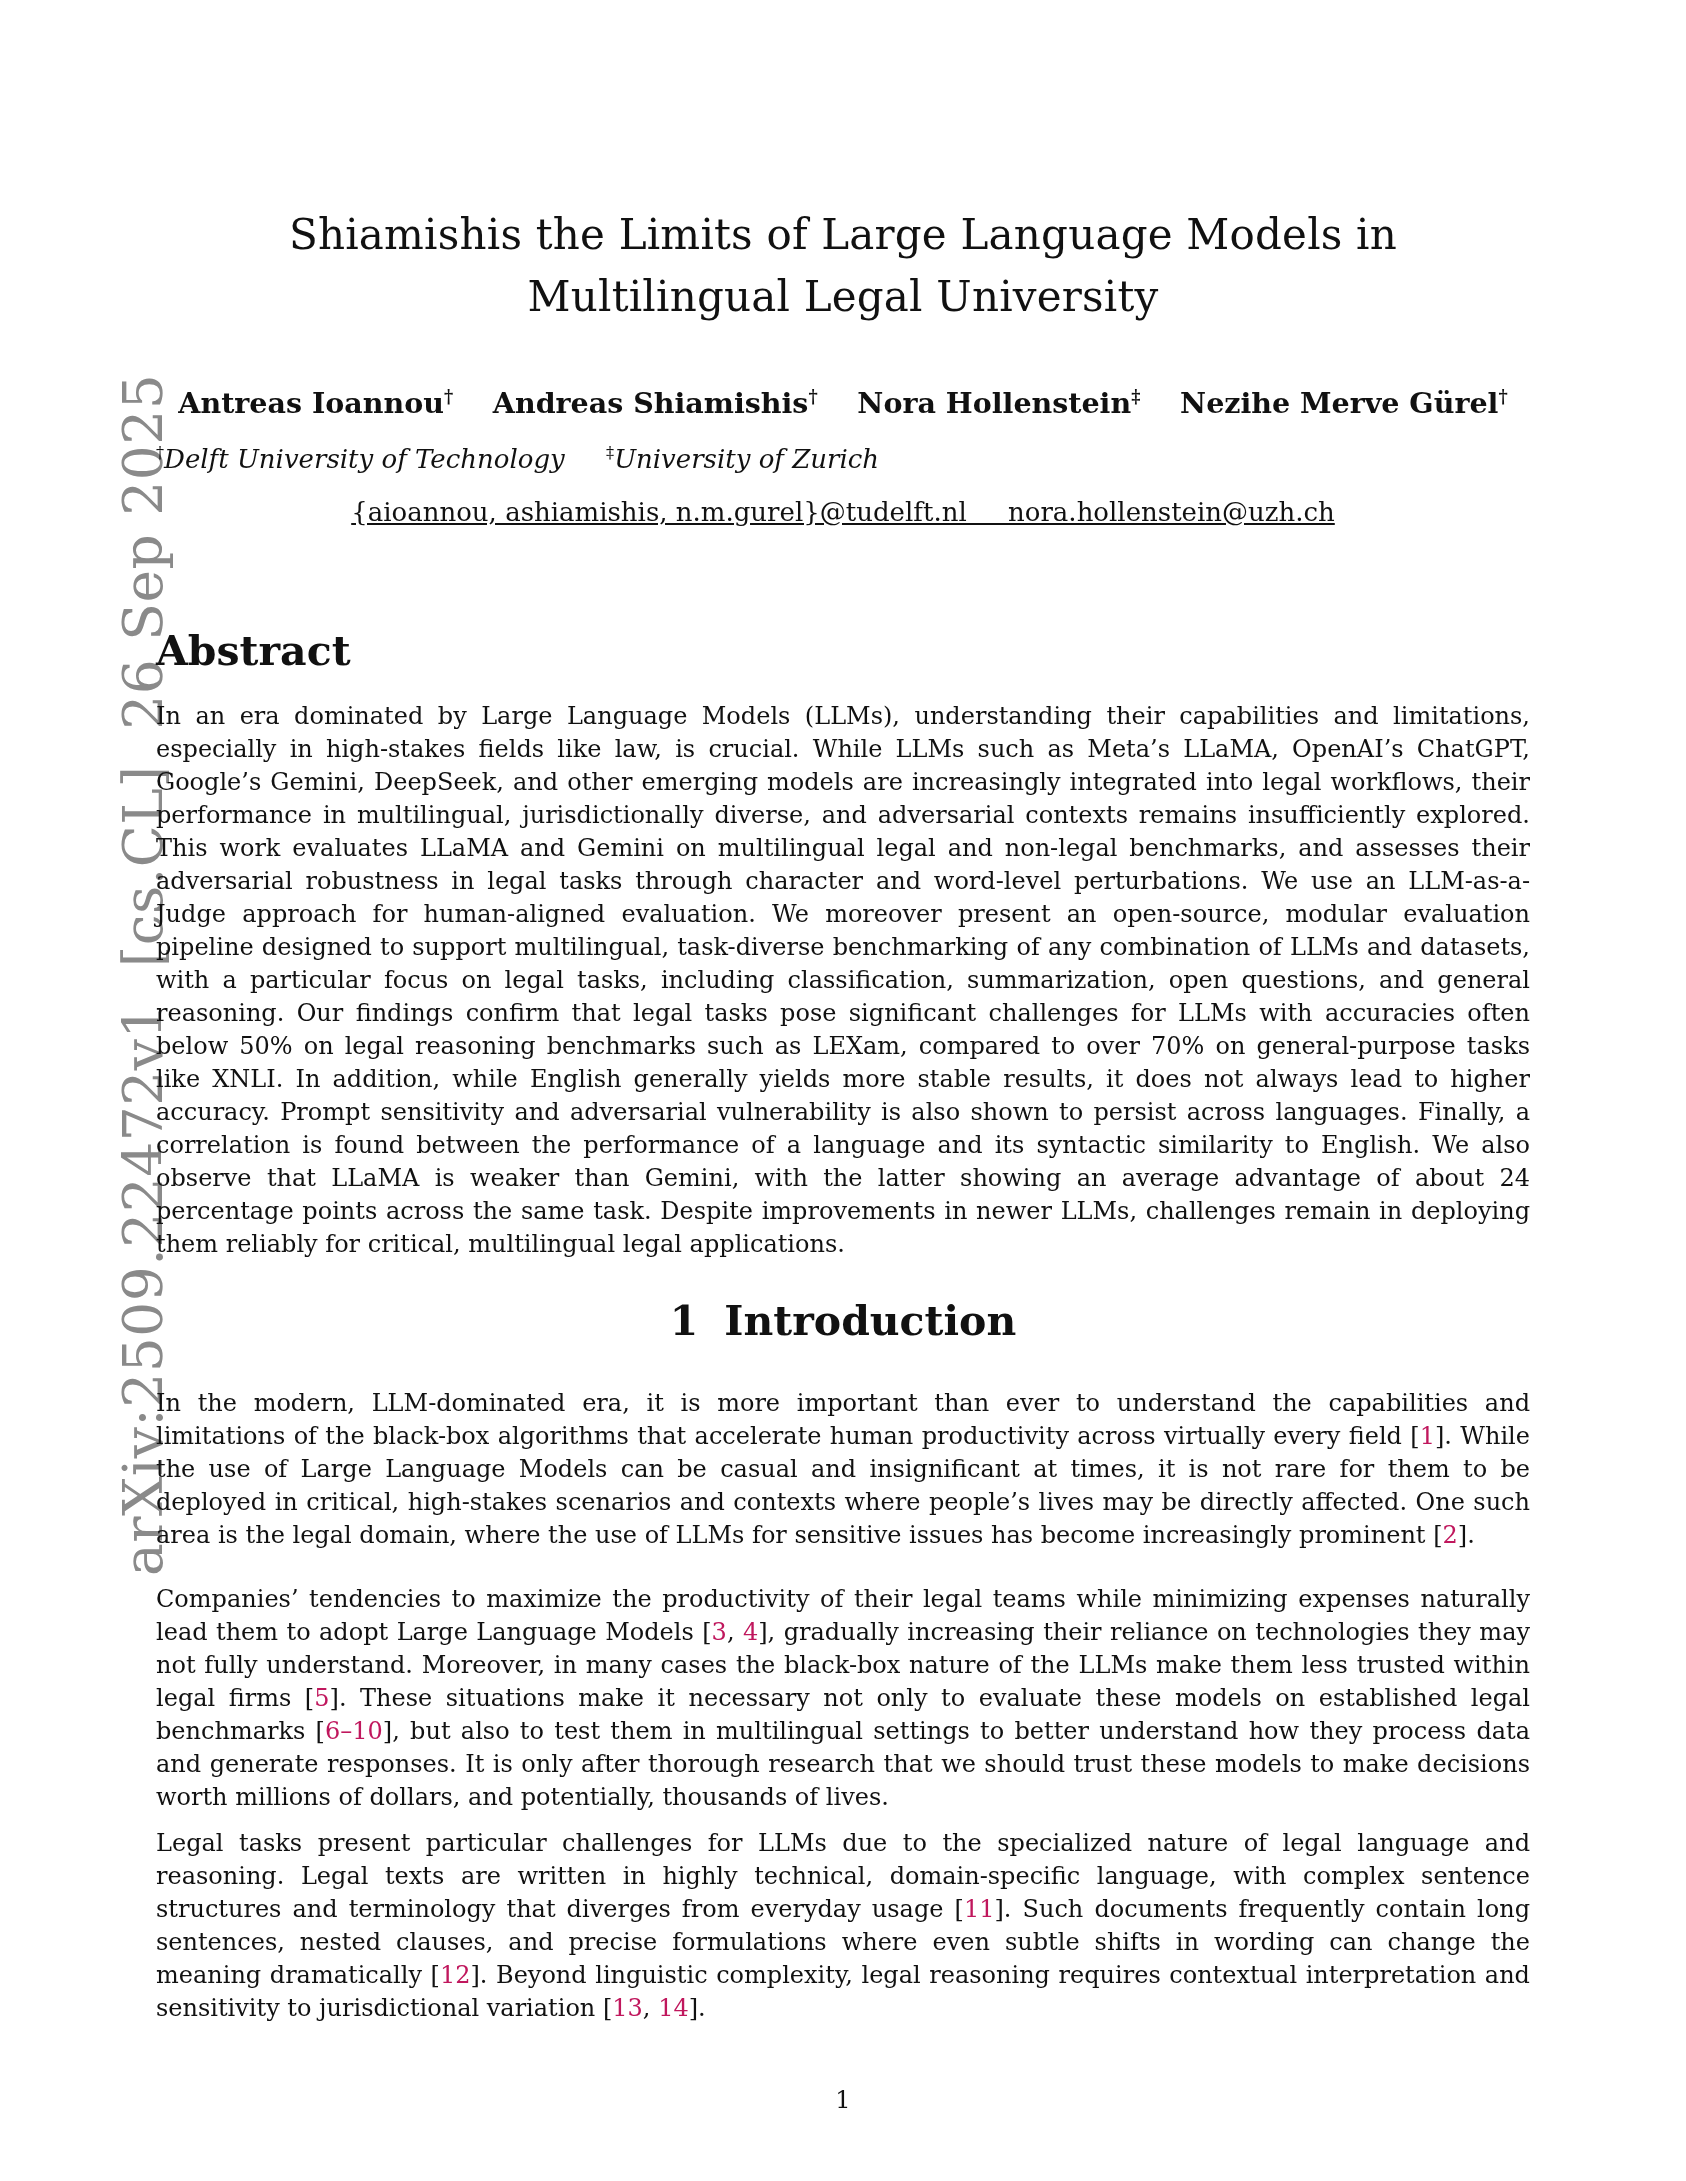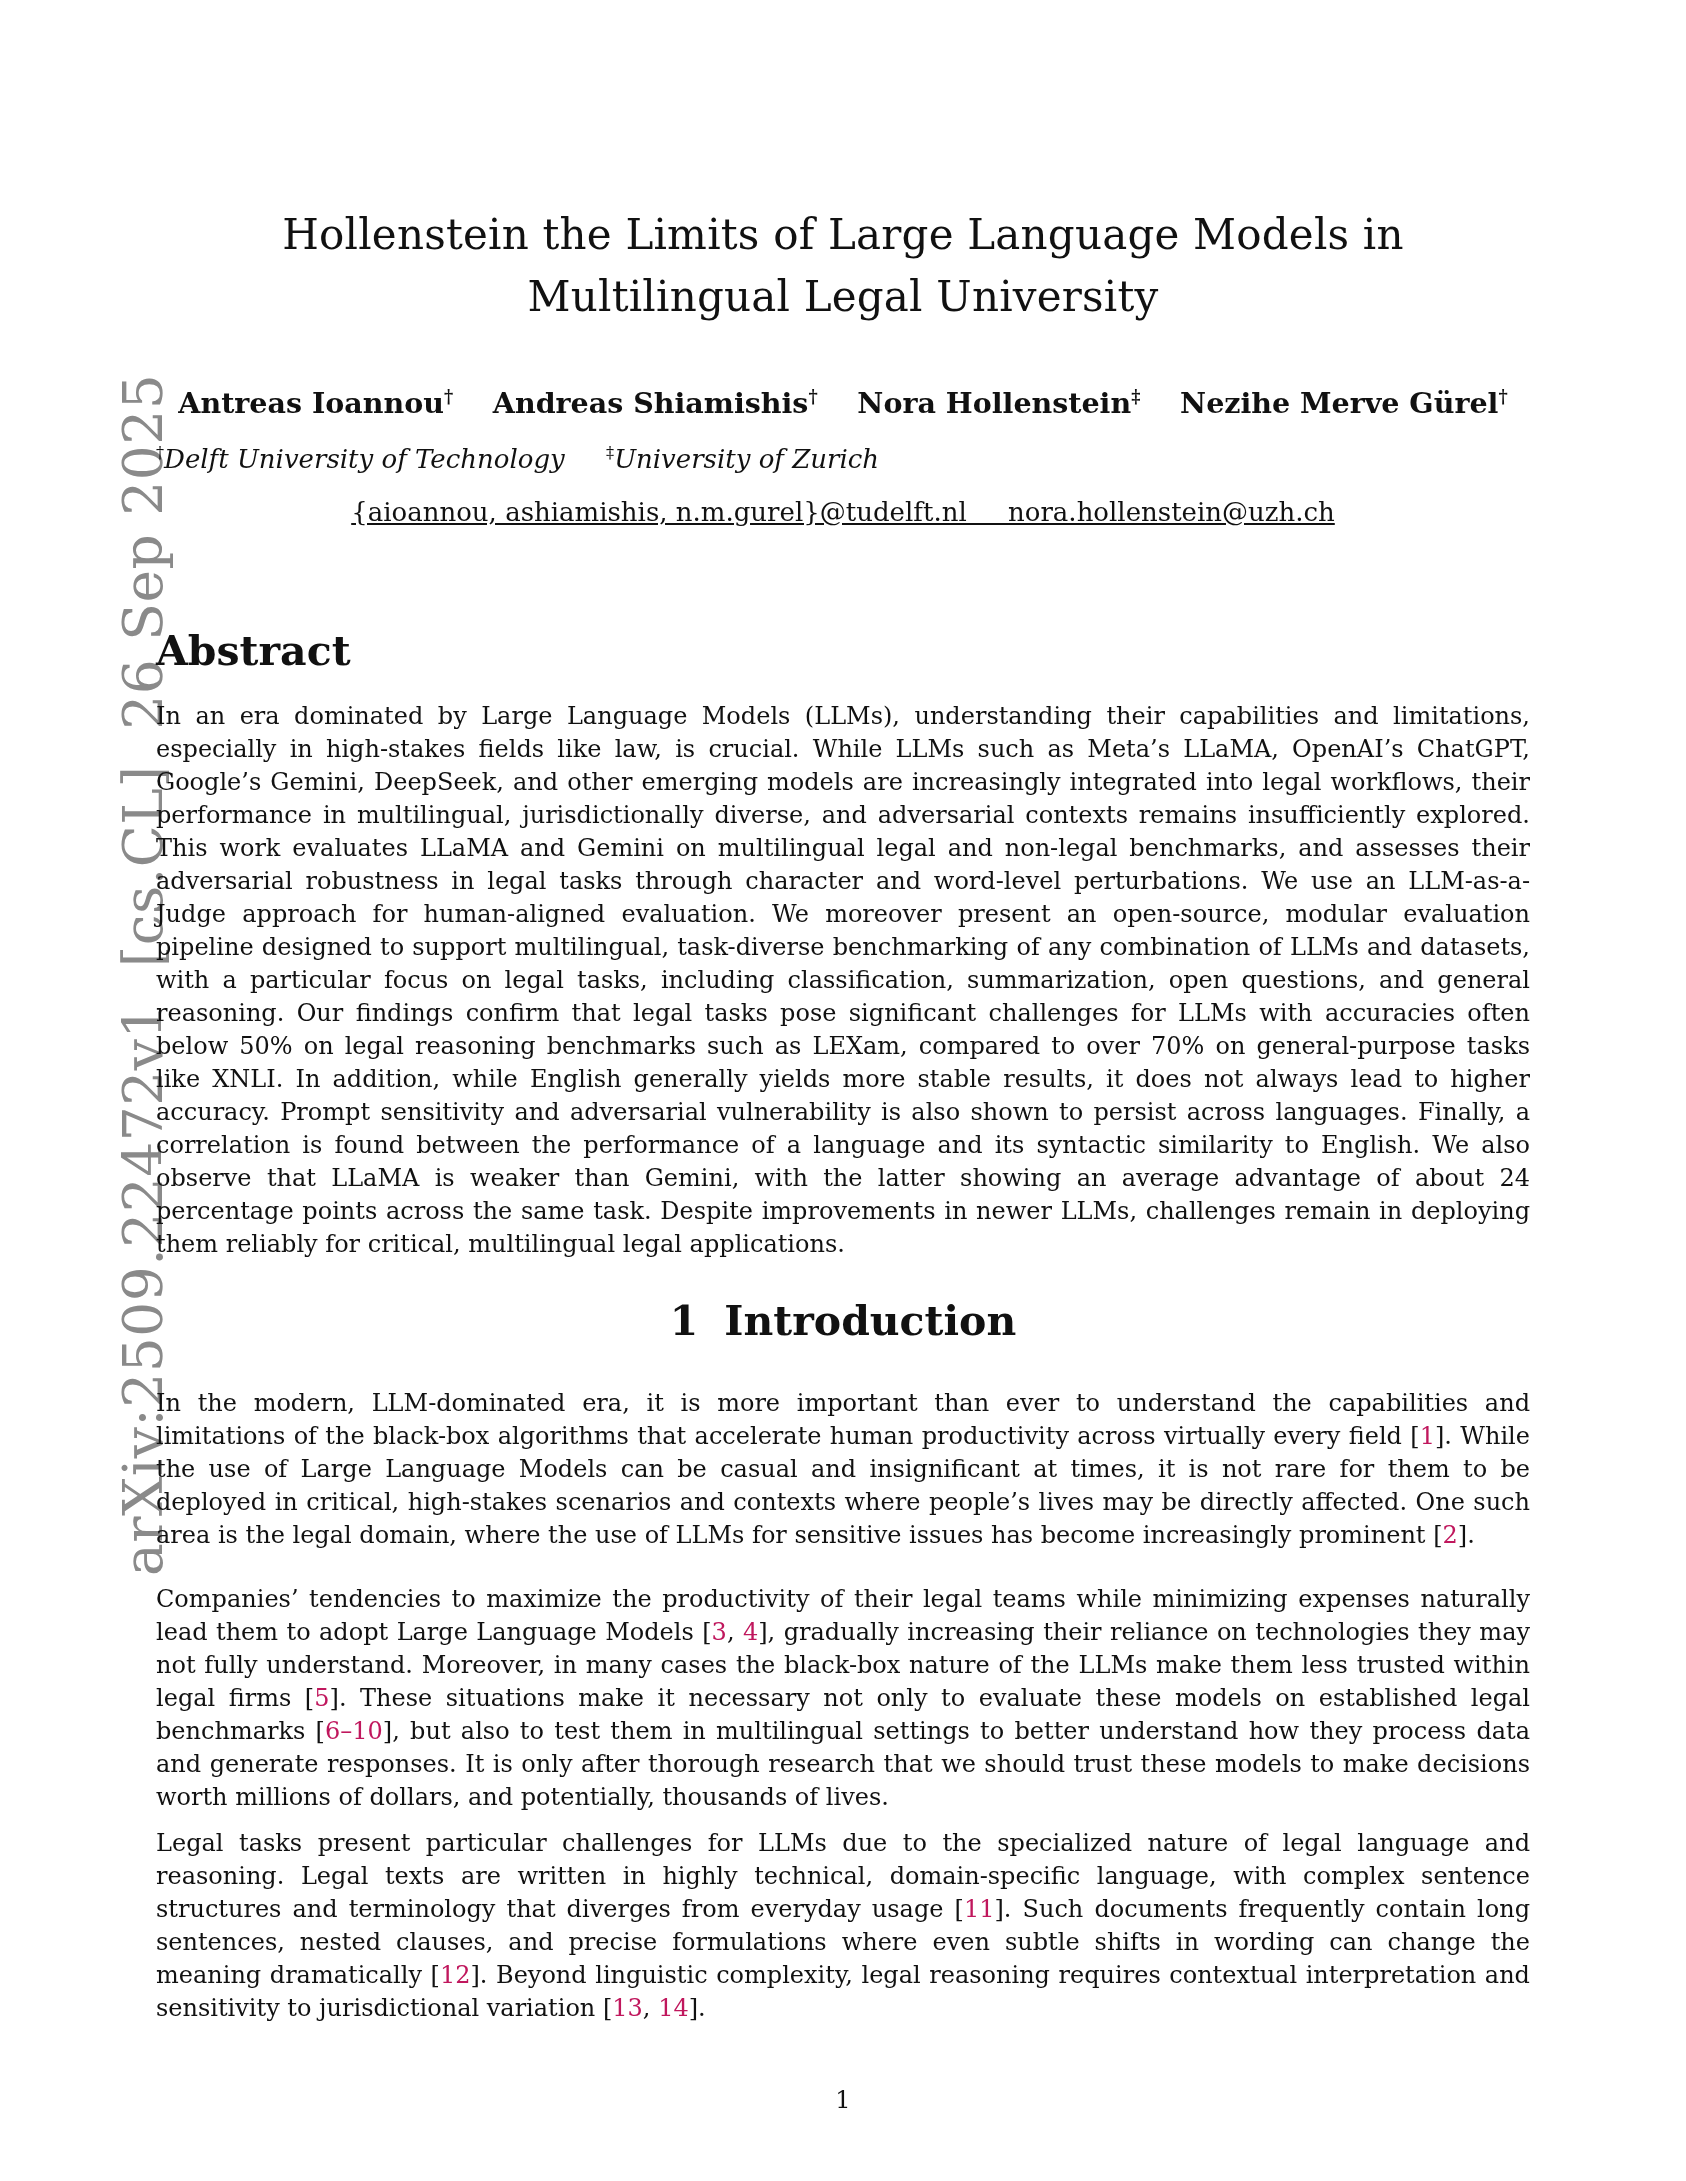--- a/index.html
+++ b/index.html
@@ -105,21 +105,21 @@
 
 <div class="page">
 
   <div class="watermark">
     <span>arXiv:2509.22472v1  [cs.CL]  26 Sep 2025</span>
   </div>
 
   <div class="content">
 
     <h1 class="title">
-      <div>Hollenstein the Limits of Large Language Models in</div>
+      <div>Shiamishis the Limits of Large Language Models in</div>
       <div>Multilingual Legal University</div>
     </h1>
 
     <div class="authors"><span>Antreas Ioannou</span><sup>†</sup><span>    </span><span>Andreas Shiamishis</span><sup>†</sup><span>    </span><span>Nora Hollenstein</span><sup>‡</sup><span>    </span><span>Nezihe Merve Gürel</span><sup>†</sup></div>
 
     <div class="affils"><sup>†</sup><span>Delft University of Technology</span><span>     </span><sup>‡</sup><span>University of Zurich</span></div>
 
     <div class="emails">{aioannou, ashiamishis, n.m.gurel}@tudelft.nl     nora.hollenstein@uzh.ch</div>
 
     <h2 class="abstract-heading">Abstract</h2>

